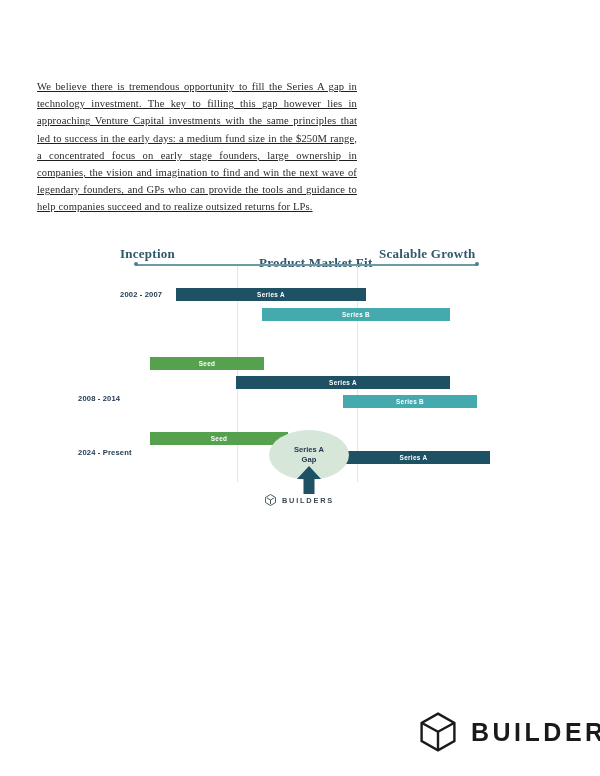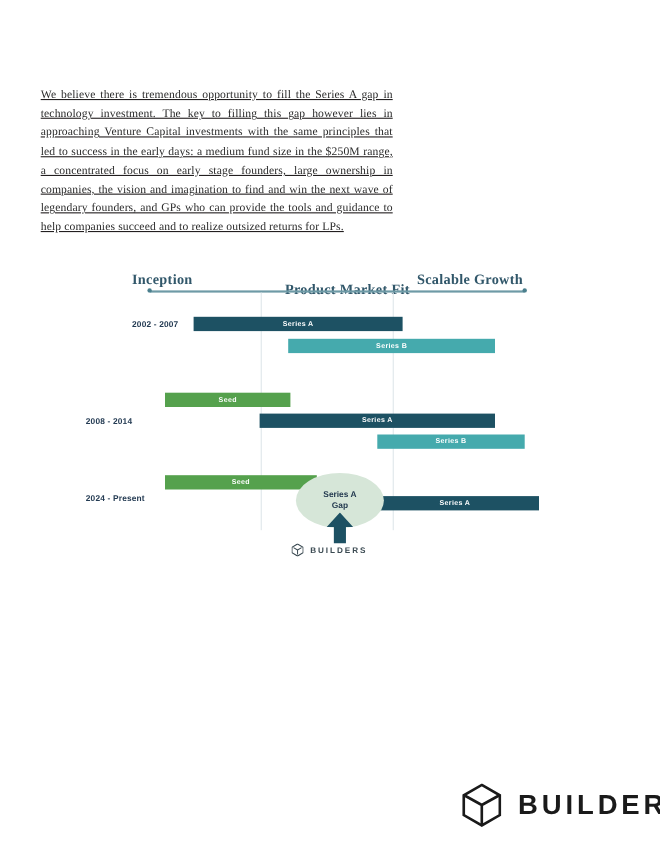--- a/index.html
+++ b/index.html
@@ -180,21 +180,21 @@
   <div class="row-label" style="left:18px; top:52px;margin-left:42px;">2002 - 2007</div>
 
   <div class="bar seriesA" style="left:116px; top:50px; width:190px;">
     <span>Series A</span>
   </div>
 
   <div class="bar seriesB" style="left:202px; top:70px; width:188px;">
     <span>Series B</span>
   </div>
 
-  <div class="row-label" style="left:18px; top:140px;">2008 - 2014</div>
+  <div class="row-label" style="left:18px; top:156px;">2008 - 2014</div>
 
   <div class="bar seed" style="left:90px; top:119px; width:114px;">
     <span>Seed</span>
   </div>
 
   <div class="bar seriesA" style="left:176px; top:138px; width:214px;">
     <span>Series A</span>
   </div>
 
   <div class="bar seriesB" style="left:283px; top:157px; width:134px;">

